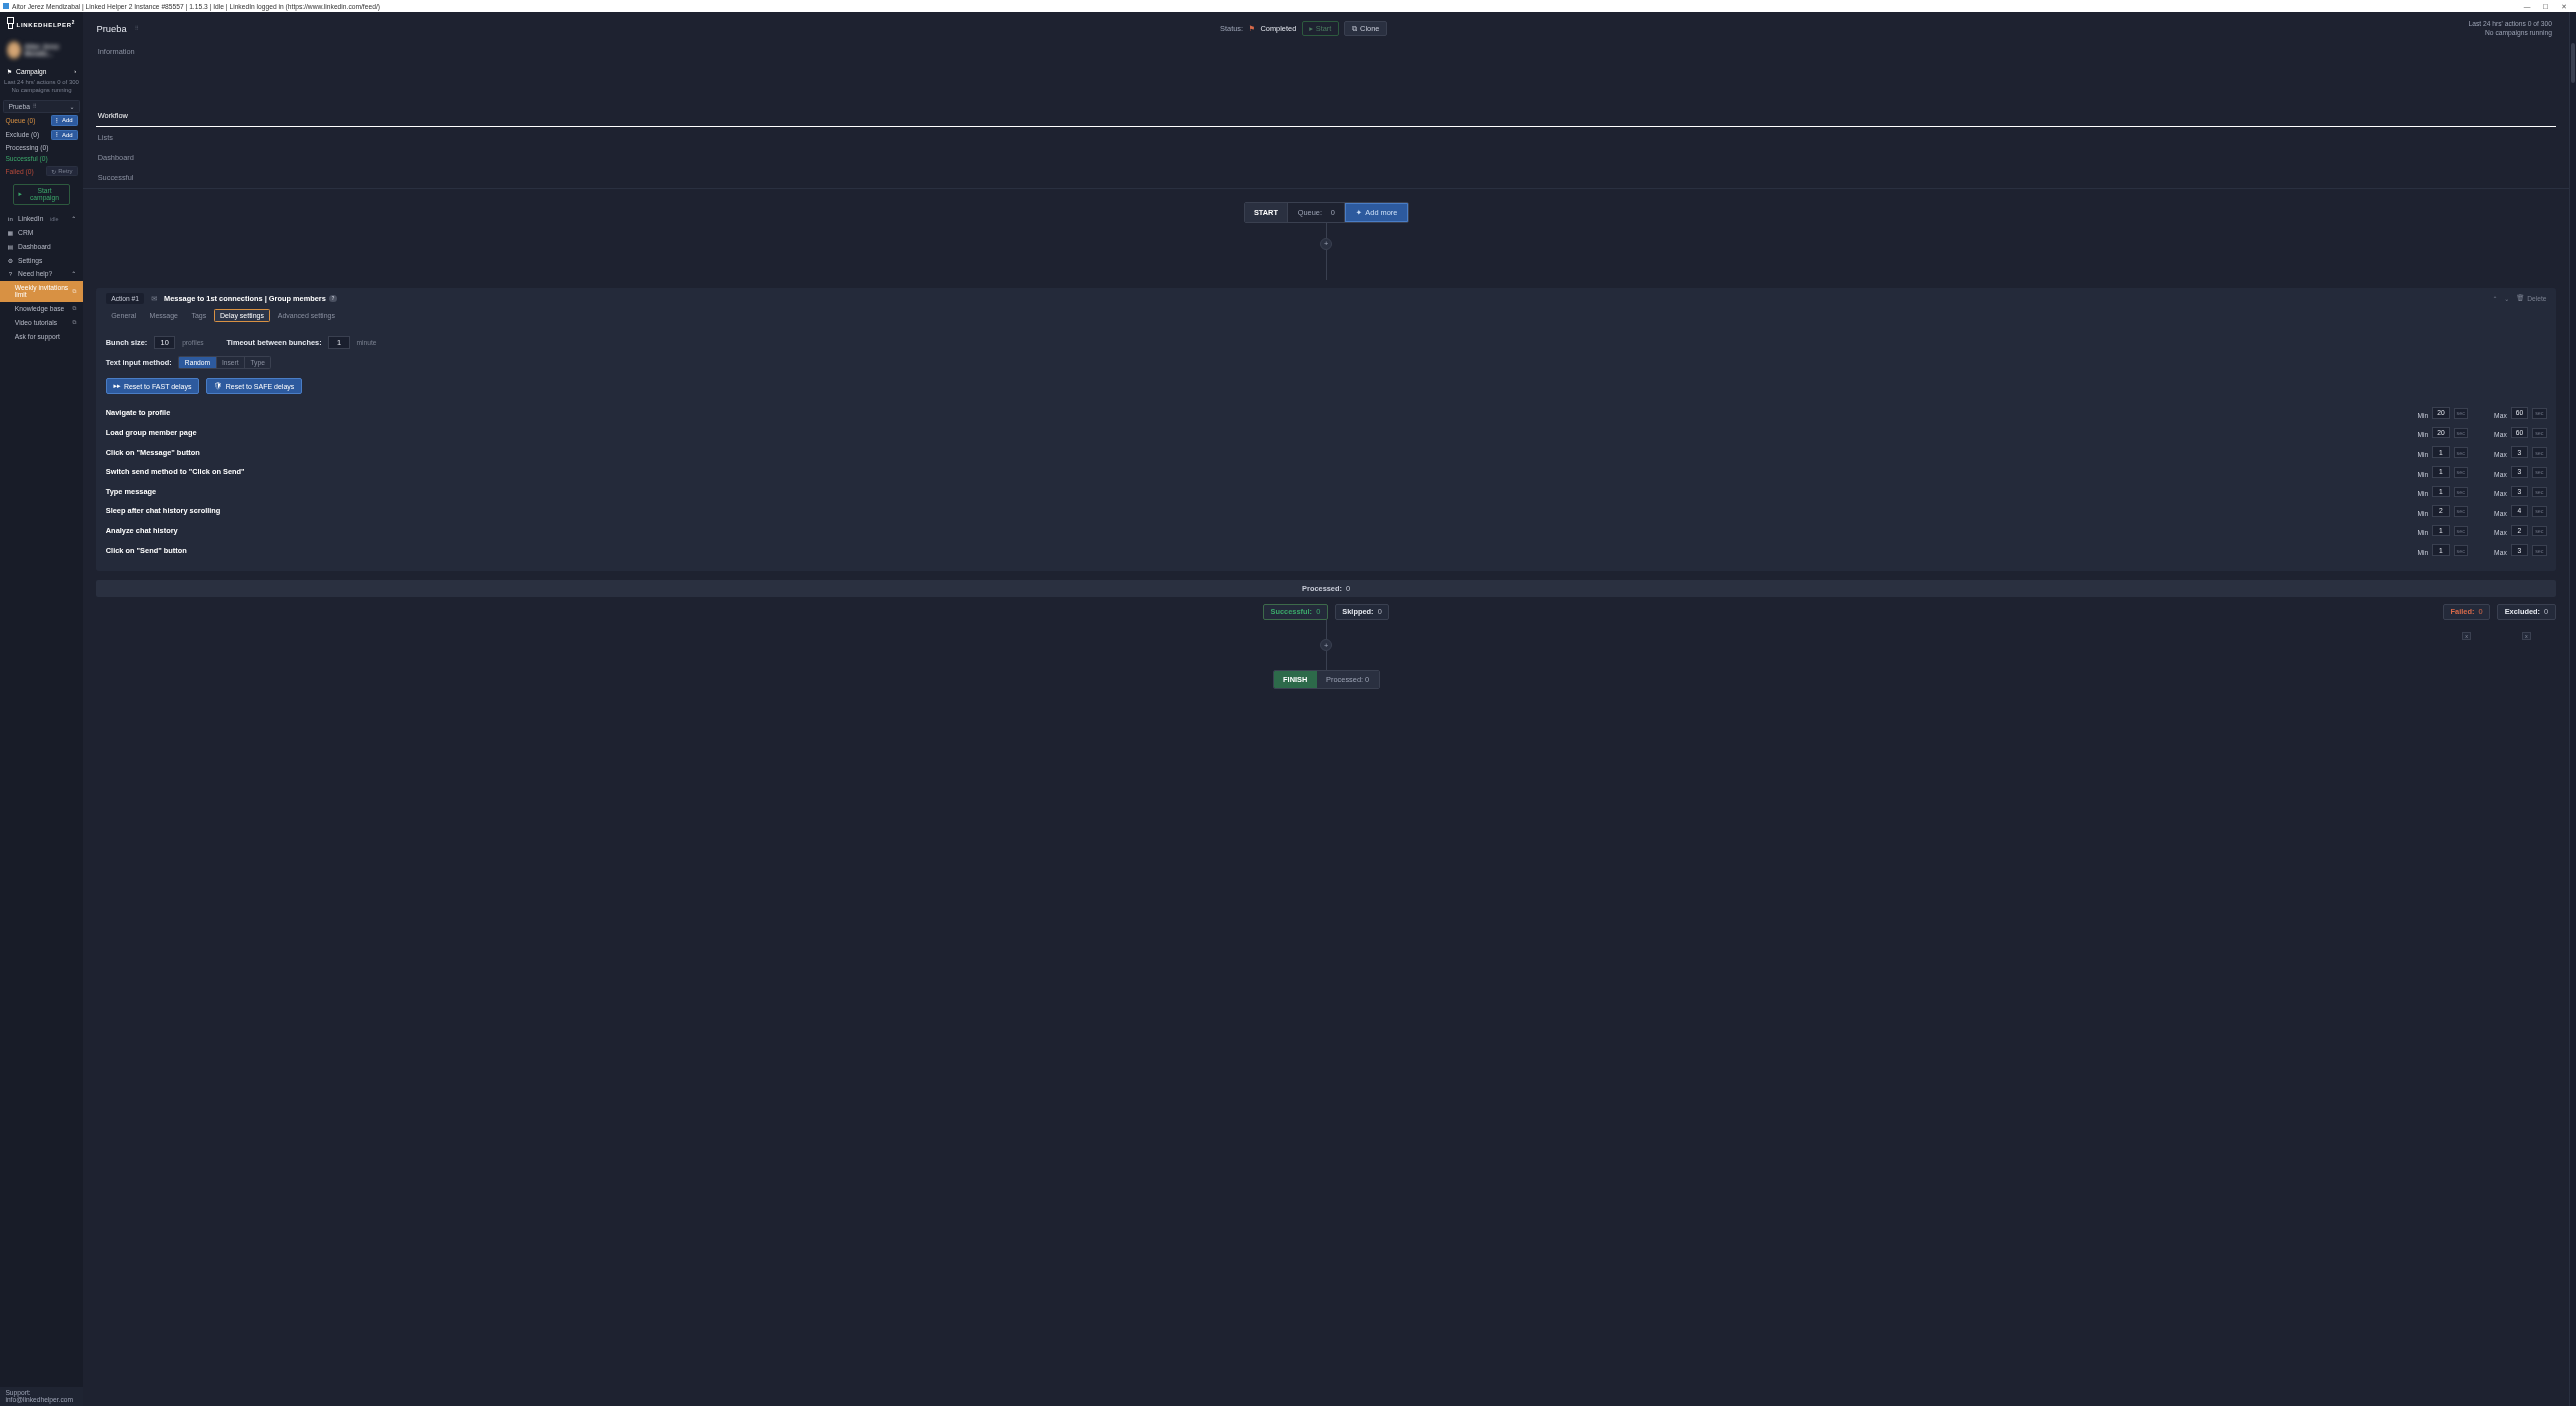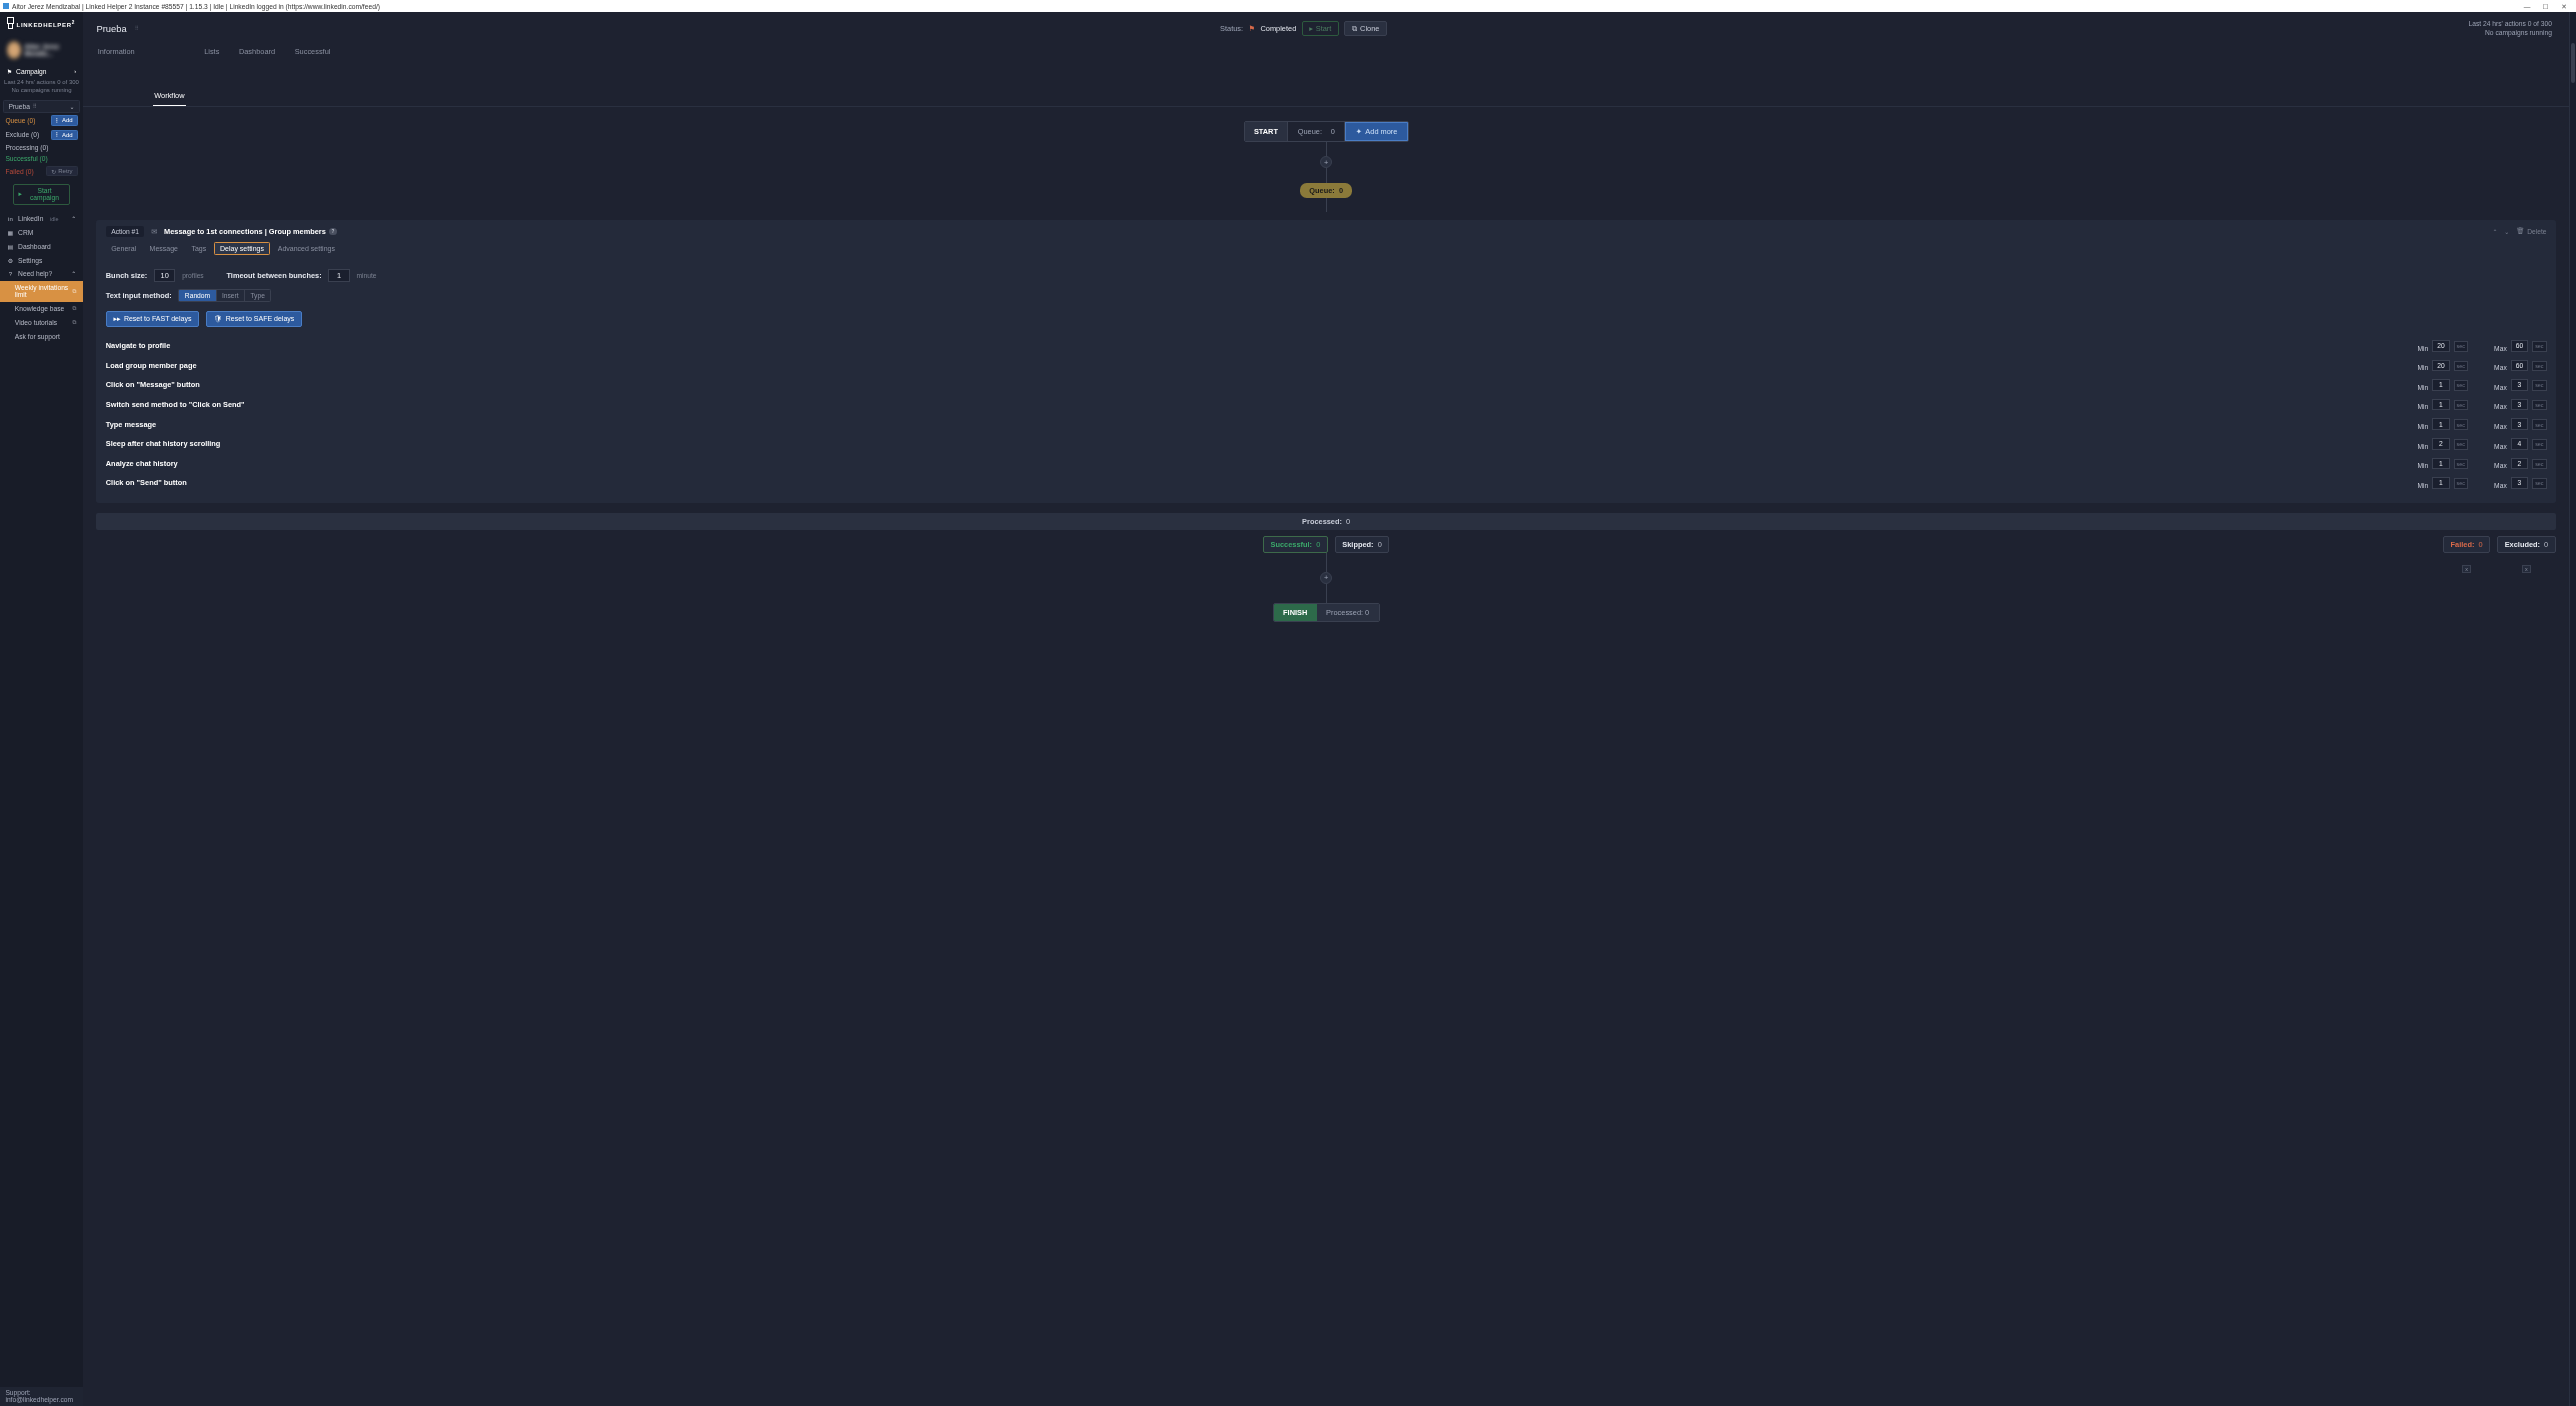--- a/index.html
+++ b/index.html
@@ -56,21 +56,21 @@
   .main { flex: 1; display: flex; flex-direction: column; background: #1e2230; overflow: hidden; }
   .main-header { padding: 6.7px 13.4px 0; display: flex; align-items: center; }
   .page-title { color: #e5e8ef; font-size: 9.4px; font-weight: 500; margin-right: 5.4px; }
   .status-group { margin-left: auto; display: flex; align-items: center; gap: 5.4px; font-size: 7.4px; }
   .status-label { color: #9ca3b4; }
   .status-val { color: #e5e8ef; }
   .btn-outline { border: 0.7px solid #2d5a3e; color: #4a7a5e; padding: 2px 6.7px; border-radius: 2px; background: transparent; cursor:pointer; display:flex; align-items:center; gap:2.7px; font-size:7.4px;}
   .btn-gray { border: 0.7px solid #3a4050; color: #c8ccd8; padding: 2px 6.7px; border-radius: 2px; background: #2a3040; cursor:pointer; display:flex; align-items:center; gap:2.7px; font-size:7.4px;}
   .header-stats { margin-left: auto; text-align: right; color: #9ca3b4; font-size: 6.7px; line-height:1.4; padding-right:4px;}
   
-  .tabbar { display: flex; gap: 17px; padding: 9.4px 13.4px 0; border-bottom: 0.7px solid #2a3040; }
+  .tabbar { display: flex; gap: 6px; padding: 9.4px 13.4px 0; border-bottom: 0.7px solid #2a3040; flex-direction: column; }
   .tab { padding: 0 1.3px 5.4px; color: #8a90a0; cursor: pointer; font-size: 7.4px; }
   .tab.active { color: #fff; border-bottom: 1.3px solid #fff; margin-top: 44px; }
   
   .canvas { flex: 1; padding: 13.4px; overflow-y: auto; position: relative; }
   .canvas::-webkit-scrollbar { width:5.4px; }
   .canvas::-webkit-scrollbar-thumb { background:#3a4050; border-radius:2.7px; }
   
   .node-row { display: flex; justify-content: center; }
   .start-node { display: flex; border: 0.7px solid #3a4050; border-radius: 2px; overflow: hidden; }
   .start-node .cell { padding: 4px 9.4px; font-size: 7.4px; display:flex; align-items:center; gap:3.4px;}
@@ -290,23 +290,20 @@
           <div class="cell queue-cell"><span>Queue:</span>&nbsp;<span>0</span></div>
           <div class="cell add-cell">
               <span>✦</span>
               <span>Add more</span>
             </div>
         </div>
       </div>
       <div class="connector"></div>
       <div class="plus-circle">+</div>
       <div class="connector"></div>
-      <div class="node-row">
-        <span class="queue-pill"><span>Queue:</span>&nbsp;&nbsp;<span>0</span></span>
-      </div>
       <div class="connector"></div>
 
       <div class="action-card">
         <div class="action-head">
           <span class="action-num">Action #1</span>
           <span style="color:#7a8090;">✉</span>
           <span class="action-title">
               <span>Message to 1st connections | Group members</span>
               <span class="help-circ">?</span>
             </span>

